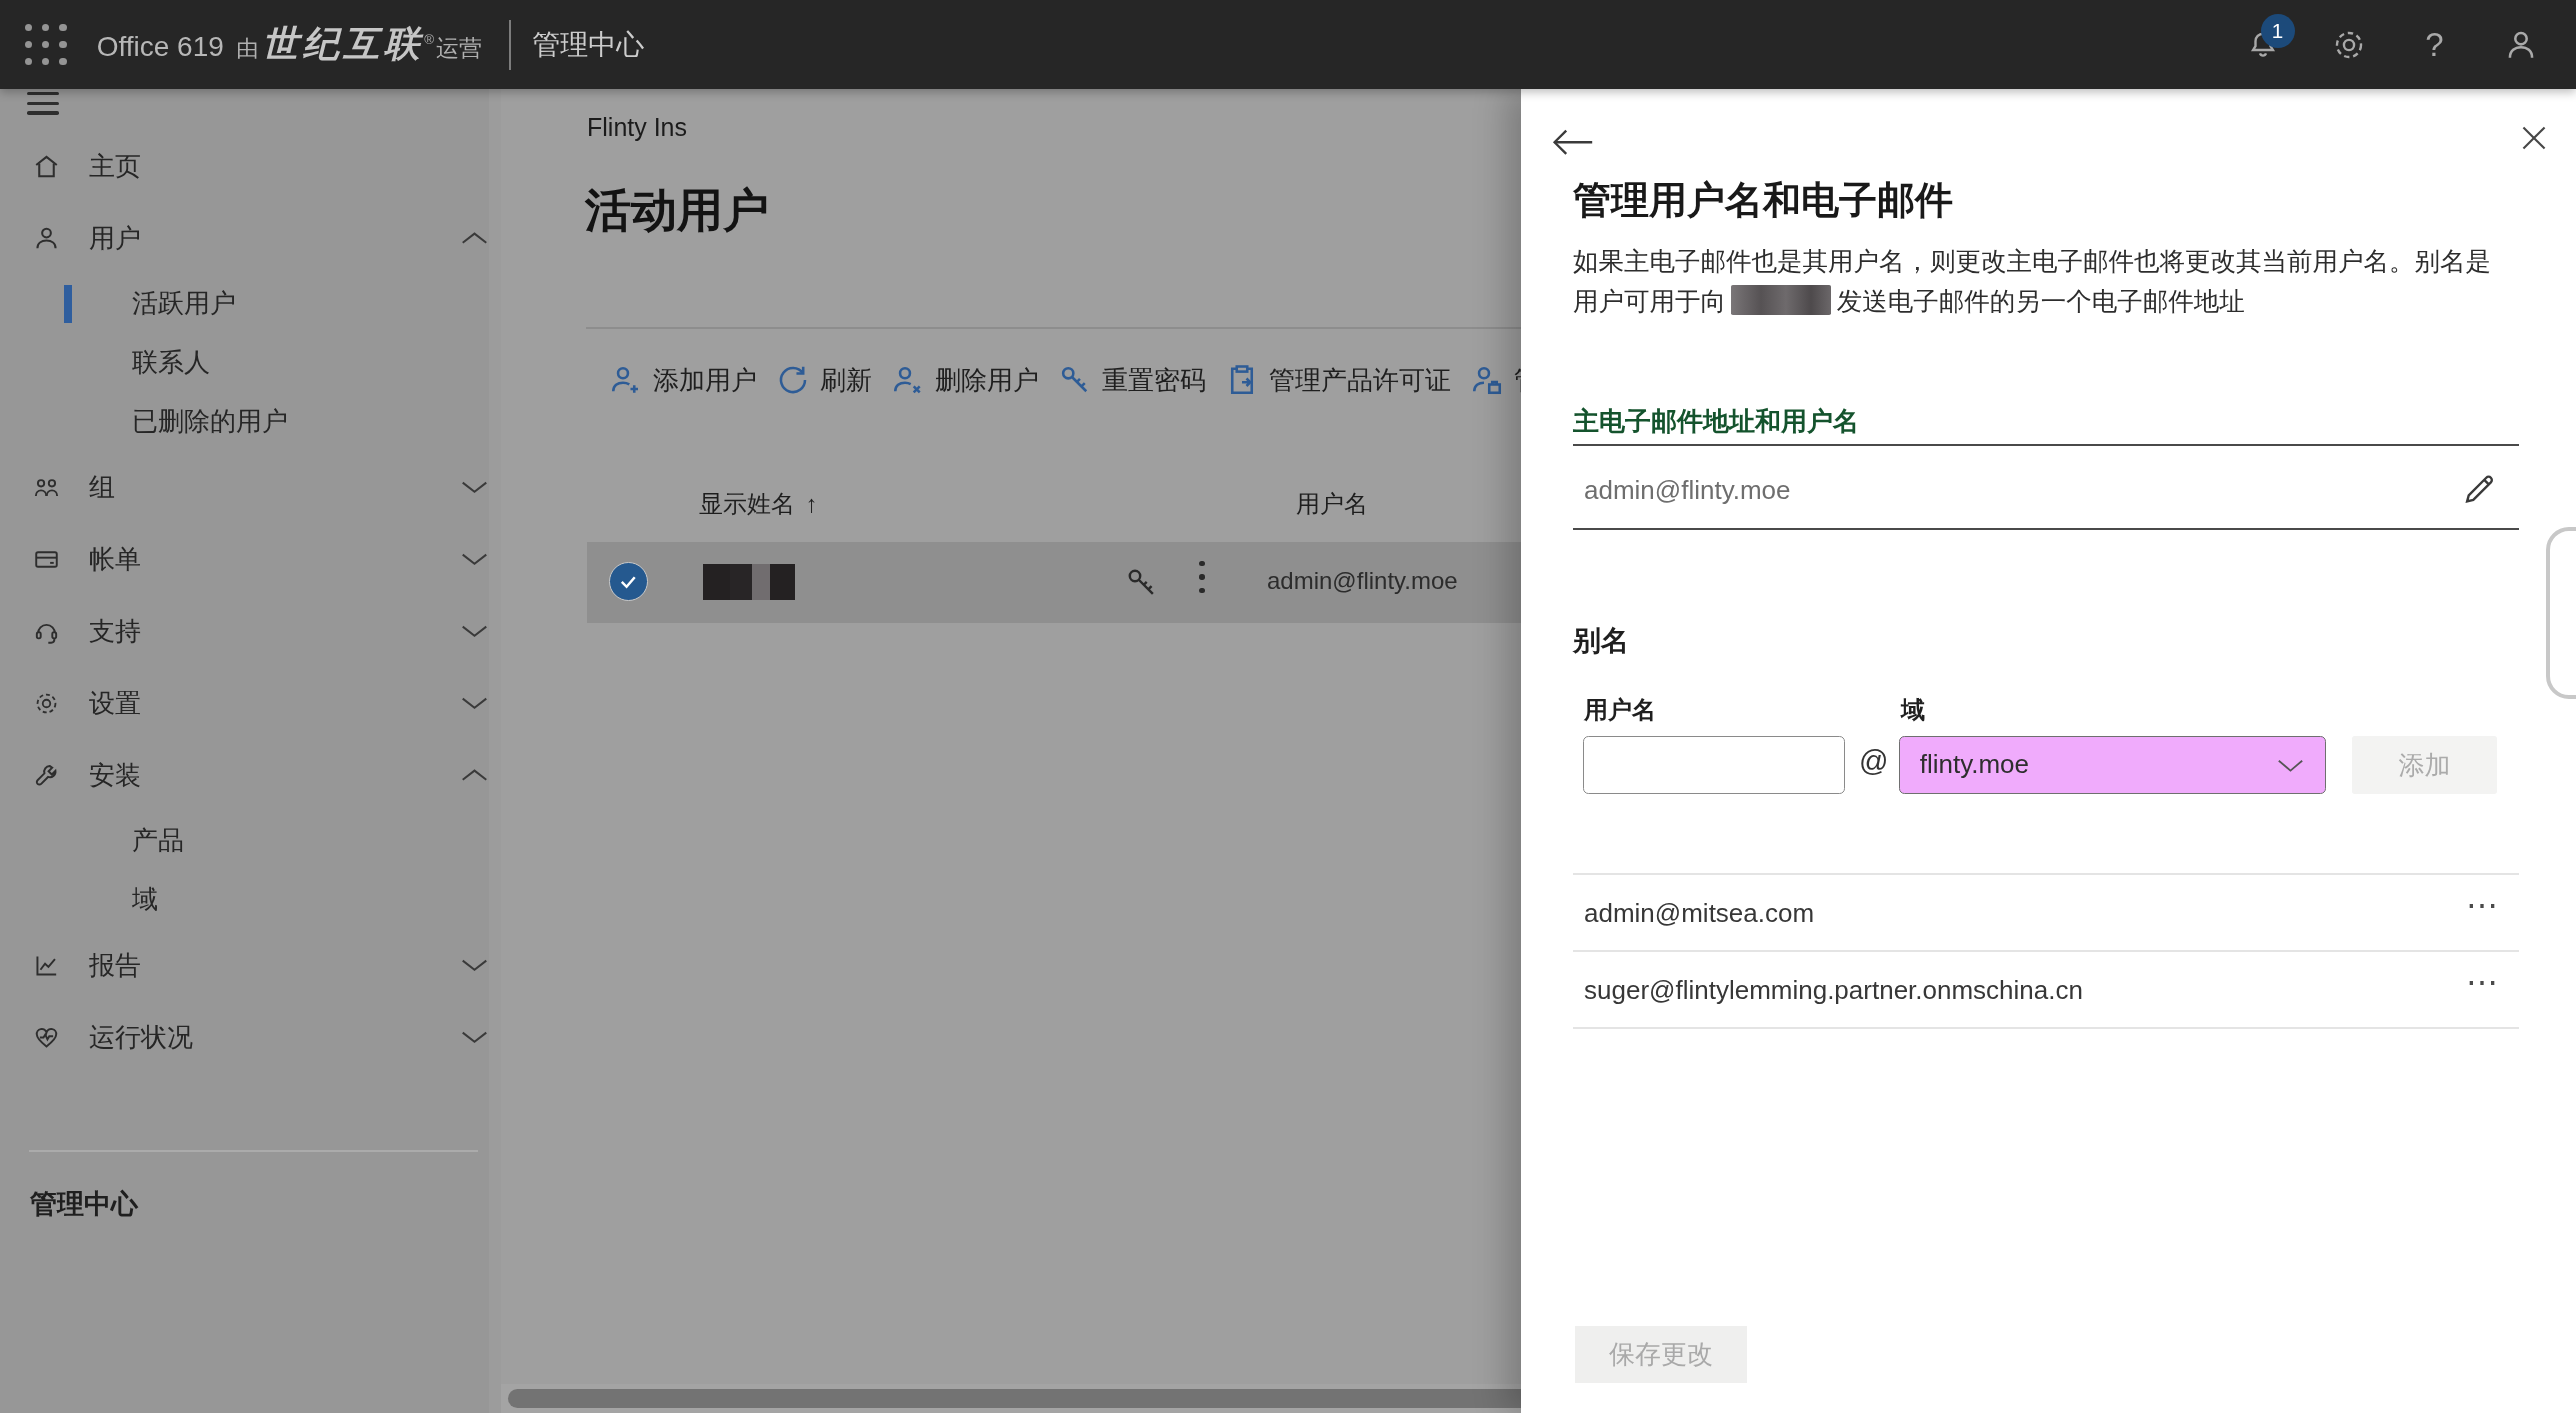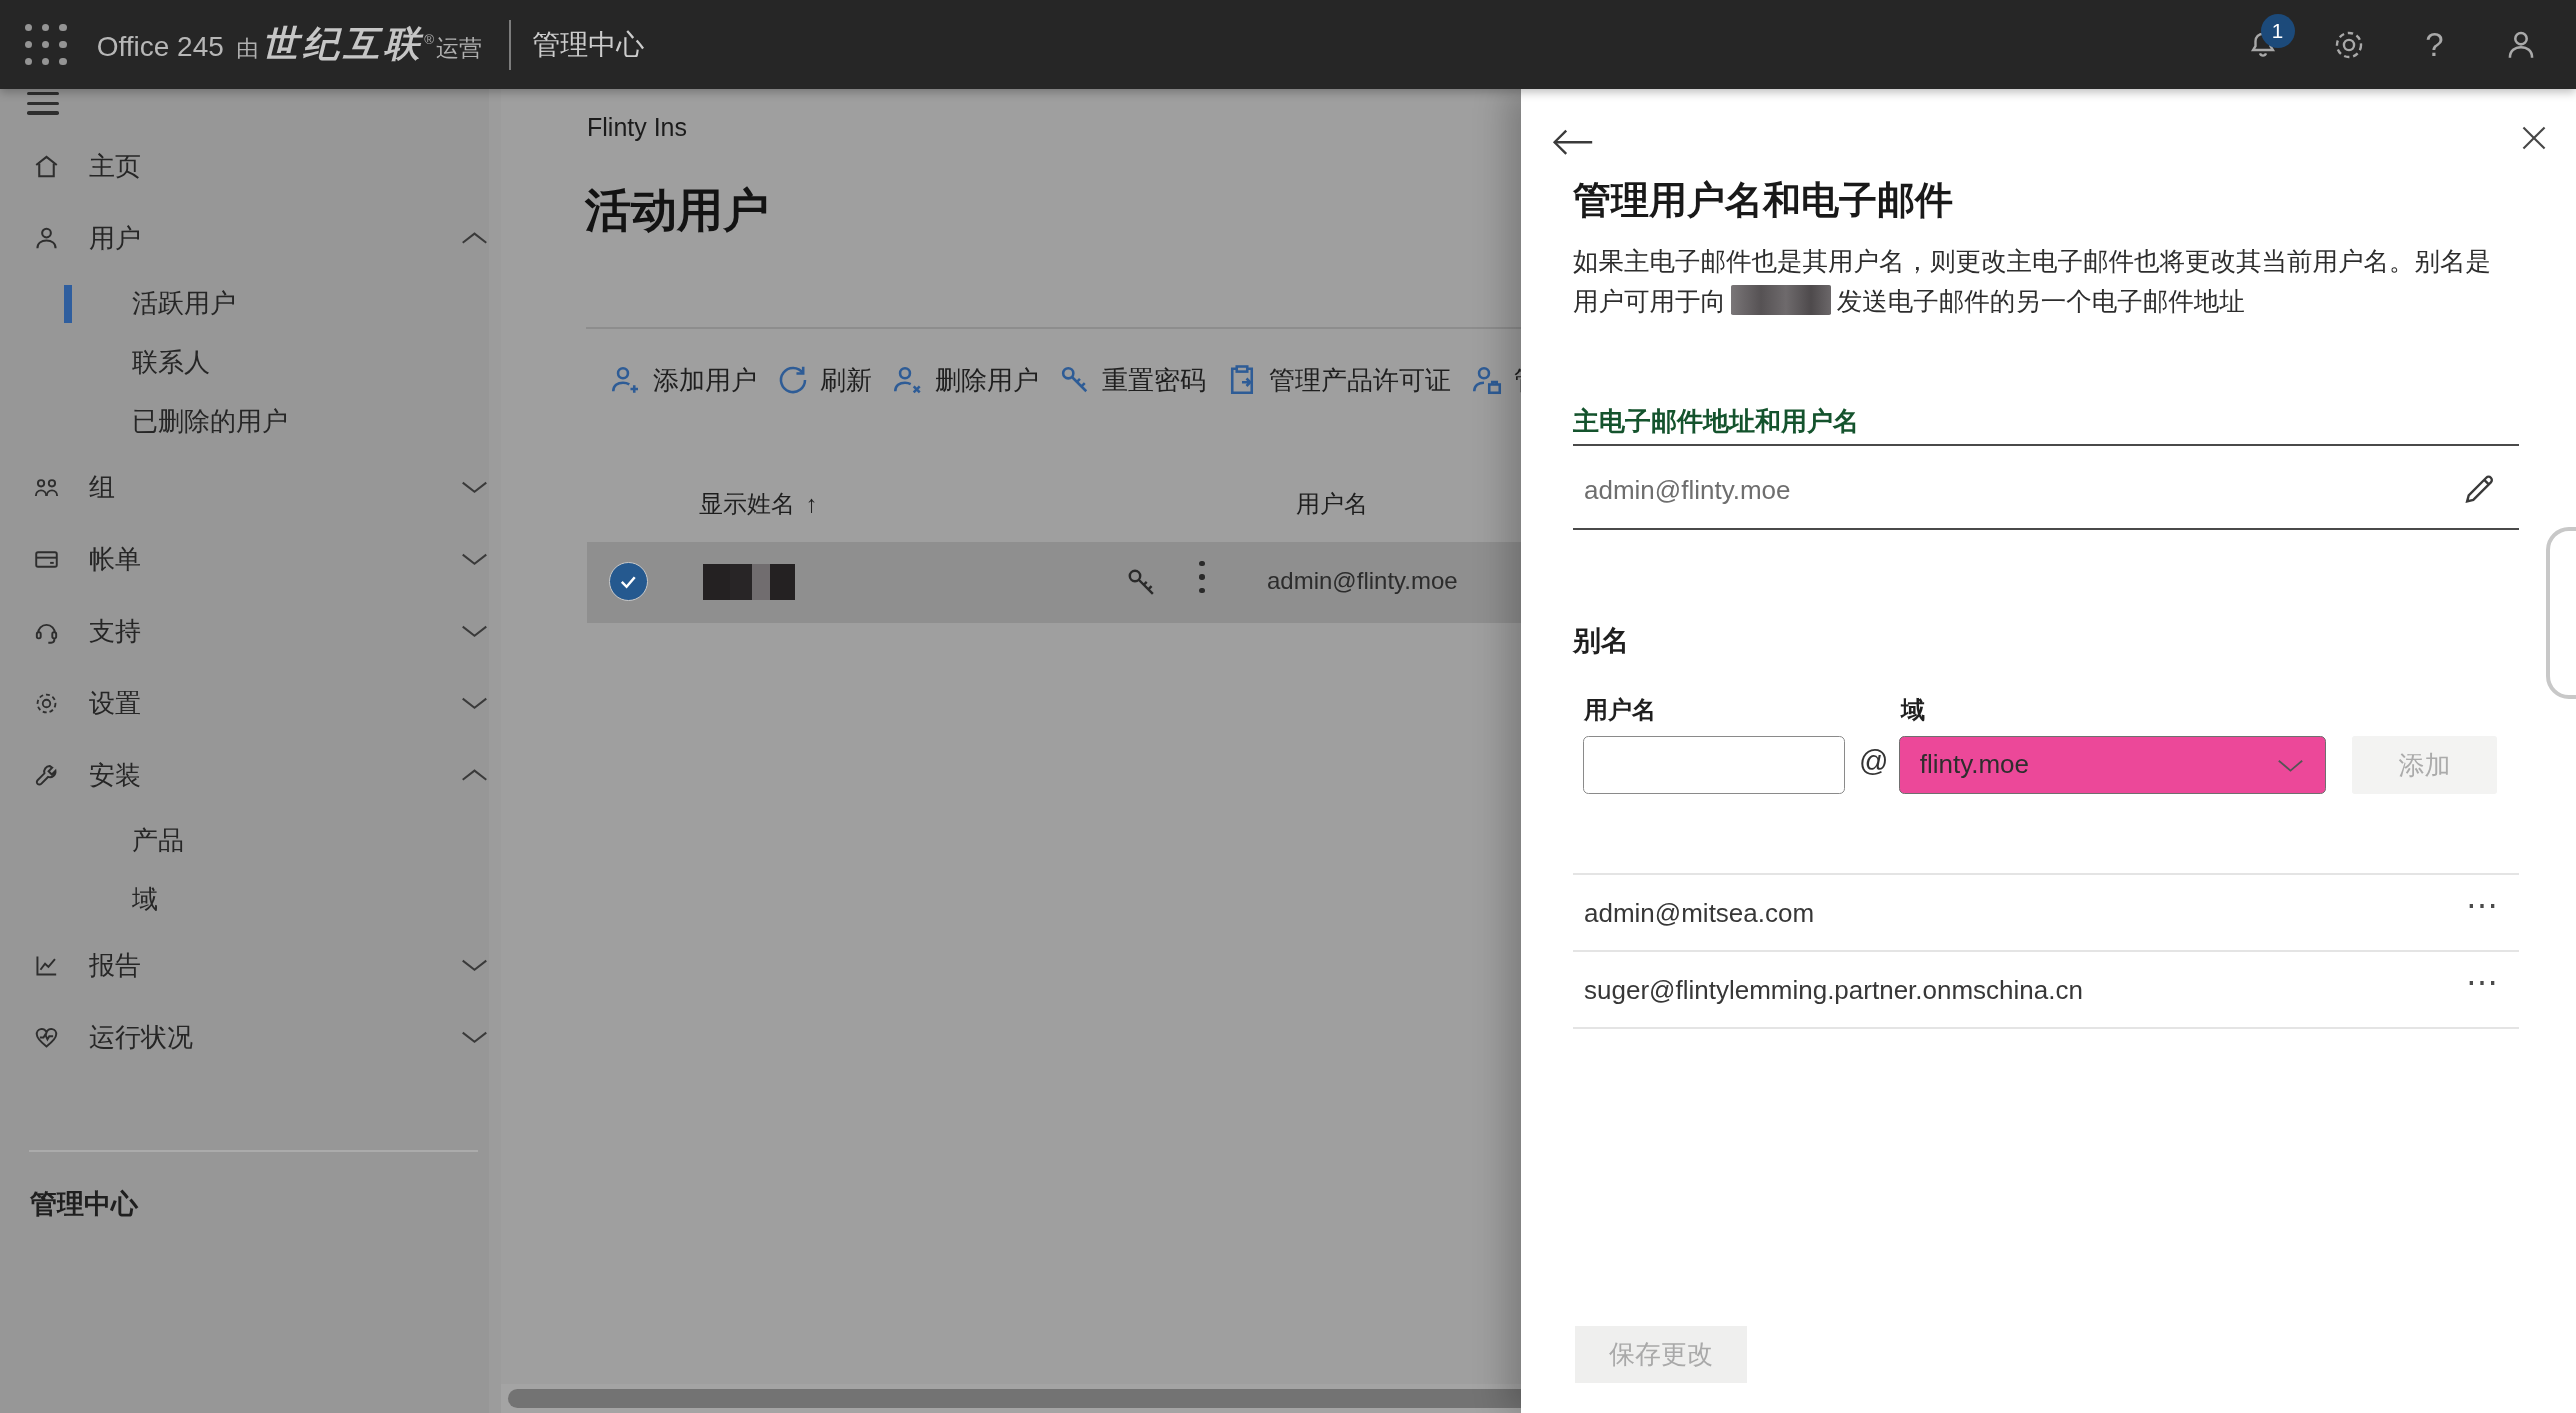--- a/index.html
+++ b/index.html
@@ -97,21 +97,21 @@
   .primary-email{position:absolute;left:63px;top:386px;font-size:26px;color:#6e6e6e;}
   .pencil{position:absolute;left:939px;top:381px;width:38px;height:38px;color:#3a3a3a;cursor:pointer;}
   .alias-label{position:absolute;left:52px;top:533px;font-size:28px;font-weight:bold;color:#1f1f1f;}
   .fld-label{position:absolute;font-size:24px;font-weight:bold;color:#1f1f1f;}
   .fl-user{left:63px;top:605px;} .fl-domain{left:380px;top:605px;}
   .inp-user{position:absolute;left:62px;top:647px;width:262px;height:58px;border:1.8px solid #8a8a8a;
             border-radius:5.4px;background:#fff;font-size:26px;padding:0 14.3px;color:#333;outline:none;
             font-family:"Liberation Sans",sans-serif;}
   .at-sign{position:absolute;left:338px;top:656px;font-size:29px;color:#333;}
   .dd{position:absolute;left:378px;top:647px;width:427px;height:58px;border:1.8px solid #6f6f6f;
-      border-radius:5.4px;background:#ec4899;cursor:pointer;}
+      border-radius:5.4px;background:#f0abfc;cursor:pointer;}
   .dd-val{position:absolute;left:19.7px;top:0;line-height:55px;font-size:26px;color:#2e2e2e;}
   .dd-chev{position:absolute;right:21.5px;top:20.6px;width:27px;height:15px;color:#555;}
   .btn-add{position:absolute;left:831px;top:647px;width:145px;height:58px;background:#f3f3f2;color:#ababab;
            font-size:26px;display:flex;align-items:center;justify-content:center;border-radius:2.7px;cursor:default;}
   .hr-lt{position:absolute;left:52px;width:946px;height:1.8px;background:#e4e4e4;}
   .hl1{top:784px;} .hl2{top:861px;} .hl3{top:938px;}
   .alias-row-text{position:absolute;left:63px;font-size:26px;color:#373737;}
   .ar1{top:809px;} .ar2{top:886px;}
   .alias-dots{position:absolute;left:945px;font-size:32px;color:#4a4a4a;letter-spacing:2.7px;cursor:pointer;line-height:27px;}
   .ad1{top:803px;} .ad2{top:880px;}
@@ -130,21 +130,21 @@
         <i></i>
         <i></i>
         <i></i>
         <i></i>
         <i></i>
         <i></i>
         <i></i>
         <i></i>
     </div>
     <div class="brand">
-      <span class="prod">Office 245</span>
+      <span class="prod">Office 619</span>
       <span class="by">由</span>
       <span class="op">世纪互联</span>
       <span class="reg">®</span>
       <span class="suf">运营</span>
     </div>
     <div class="tb-sep"></div>
     <div class="tb-title">管理中心</div>
     <div class="tb-icons">
       <div class="tb-ic">
         <span>

